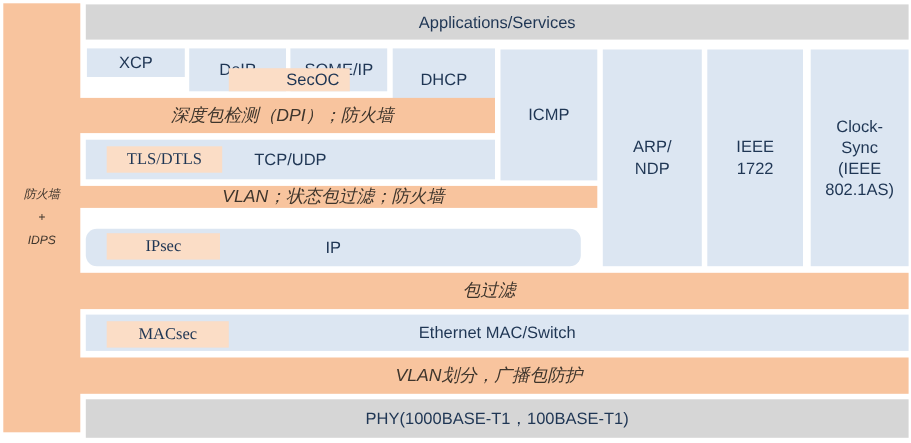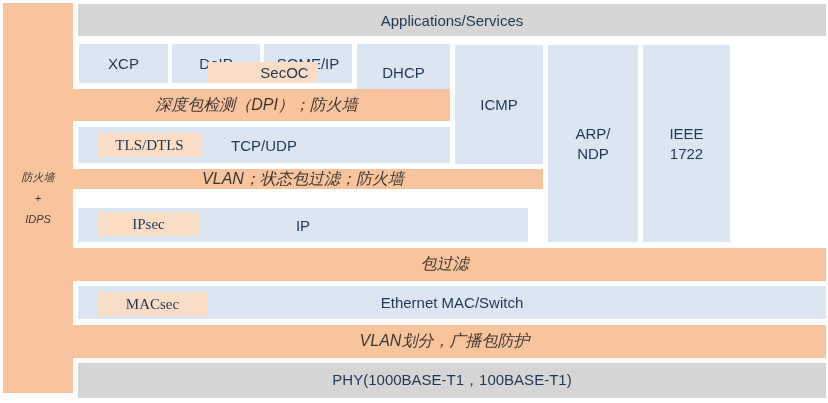--- a/index.html
+++ b/index.html
@@ -25,45 +25,49 @@
 <body>
 
 <div class="stage">
 
   <div class="b orange fw cn pre" style="left:3px;top:3px;width:70px;height:390px;">防火墙
 +
 IDPS</div>
 
   <div class="b gray latin" style="left:78px;top:4px;width:748px;height:32px;">Applications/Services</div>
 
-  <div class="b blue latin" style="left:79px;top:44px;width:89px;height:39px;">XCP</div>
+  <div class="b blue latin" style="left:79px;top:44px;width:89px;height:26px;">XCP</div>
   <div class="b blue latin" style="left:172px;top:44px;width:88px;height:39px;">DoIP</div>
   <div class="b blue latin" style="left:264px;top:44px;width:88px;height:39px;">SOME/IP</div>
   <div class="b blue latin" style="left:357px;top:44px;width:93px;height:57px;">DHCP</div>
   <div class="b peach latin overlay" style="left:208px;top:62px;width:110px;height:21px;">SecOC</div>
 
   <div class="b orange cn" style="left:63px;top:89px;width:387px;height:32px;">深度包检测（DPI）；防火墙</div>
 
   <div class="b blue" style="left:78px;top:127px;width:372px;height:36px;">
     <div class="hl peach latin" style="left:19px;top:6px;width:105px;height:24px;">TLS/DTLS</div>
     <span class="latin">TCP/UDP</span>
   </div>
 
   <div class="b orange cn" style="left:63px;top:169px;width:480px;height:20px;">VLAN；状态包过滤；防火墙</div>
 
-  <div class="b blue" style="left:78px;top:208px;width:450px;height:34px;">
+  <div class="b blue" style="left:78px;top:208px;width:450px;height:34px;border-radius:10px;">
     <div class="hl peach latin" style="left:19px;top:4px;width:103px;height:24px;">IPsec</div>
     <span class="latin">IP</span>
   </div>
 
   <div class="b blue latin" style="left:455px;top:45px;width:88px;height:119px;">ICMP</div>
   <div class="b blue latin pre" style="left:548px;top:45px;width:90px;height:197px;">ARP/
 NDP</div>
   <div class="b blue latin pre" style="left:643px;top:45px;width:87px;height:197px;">IEEE
 1722</div>
+  <div class="b blue latin pre clock" style="left:737px;top:45px;width:89px;height:197px;">Clock-
+Sync
+(IEEE
+802.1AS)</div>
 
   <div class="b orange cn" style="left:63px;top:248px;width:763px;height:33px;">包过滤</div>
 
   <div class="b blue" style="left:78px;top:286px;width:748px;height:33px;">
     <div class="hl peach latin" style="left:19px;top:6px;width:111px;height:24px;">MACsec</div>
     <span class="latin">Ethernet MAC/Switch</span>
   </div>
 
   <div class="b orange cn" style="left:63px;top:325px;width:763px;height:33px;">VLAN划分，广播包防护</div>
 

